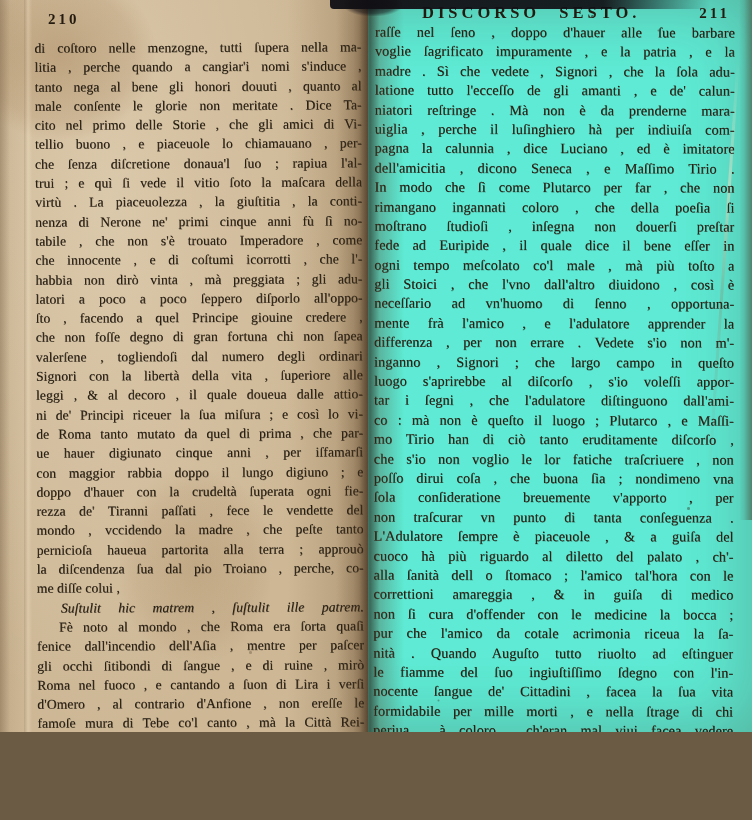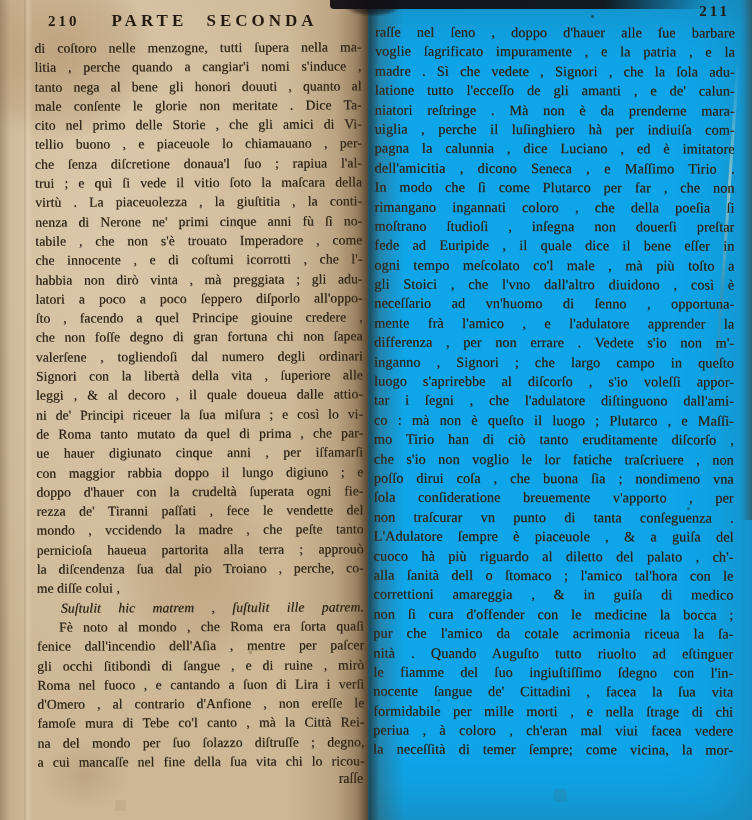--- a/index.html
+++ b/index.html
@@ -1,19 +1,19 @@
 <!DOCTYPE html>
 <html><head>
 <meta charset="utf-8">
 <style>
   html,body { margin:0; padding:0; background:#6b5a44; }
   .photo {
-    position:relative; width:752px; height:820px; overflow:hidden;
+    position:relative; width:752px; height:732px; overflow:hidden;
     font-family:"Liberation Serif","DejaVu Serif",serif;
-    background:#0ea5e9;
+    background:#5eead4;
     box-shadow: inset 0 0 70px rgba(60,45,25,0.3);
   }
   
   .page-left {
     position:absolute; left:0; top:0; width:368px; height:820px;
     background:
       radial-gradient(ellipse at 30% 25%, rgba(255,247,228,0.28), transparent 62%),
       linear-gradient(to right, #c2ab88 0%, #cdb795 7%, #cdb795 78%, #b69e7b 96%, #967d5d 100%),
       #c9b291;
   }
@@ -128,24 +128,24 @@
 
   <div class="stain-a"></div>
   <div class="stain-b"></div>
   <div class="stain-c"></div>
   <div class="page-fold"></div>
   <div class="left-edge-strip"></div>
   <div class="crease-right"></div>
 
   <div class="hdr hdr-left ink">
     <span class="pagenum">210</span>
-    <span class="runtitle">PARTE SECONDA</span>
   </div>
 
   <div class="hdr hdr-right ink">
+    <span class="runtitle">DISCORSO SESTO.</span>
     <span class="pagenum">211</span>
   </div>
 
   <div class="textblock tb-left ink">
 
   <div class="line">di coſtoro nelle menzogne, tutti ſupera nella ma-</div>
       <div class="line">litia , perche quando a cangiar'i nomi s'induce ,</div>
       <div class="line">tanto nega al bene  gli honori douuti ,  quanto al</div>
       <div class="line">male conſente le glorie  non meritate .  Dice Ta-</div>
       <div class="line">cito nel primo delle Storie , che gli amici di Vi-</div>

